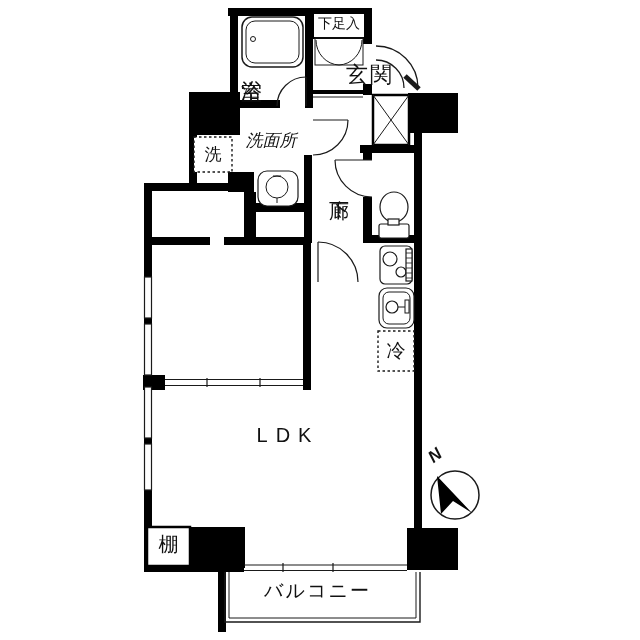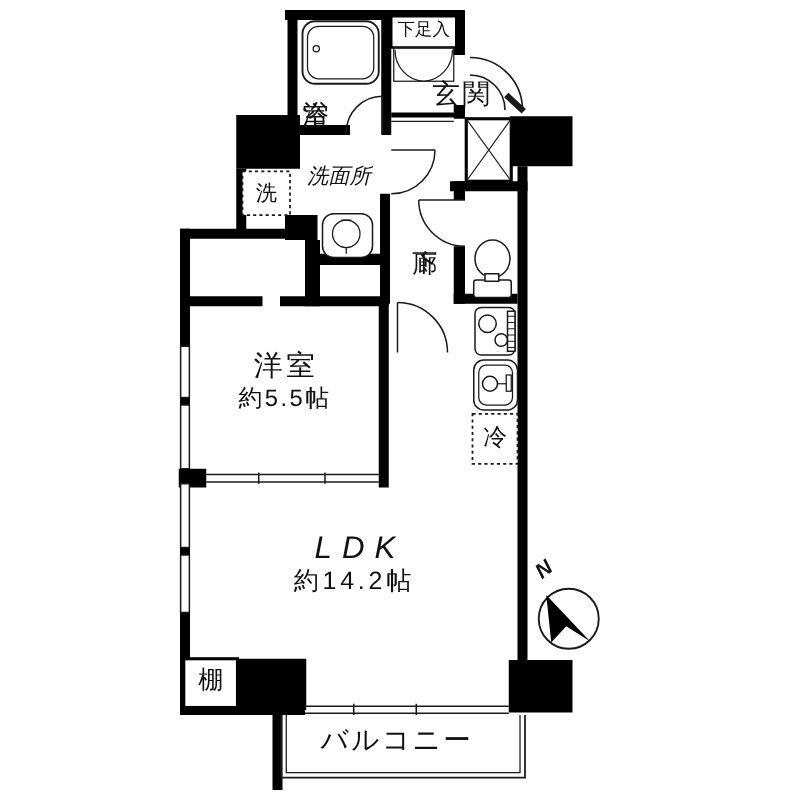--- a/index.html
+++ b/index.html
@@ -164,27 +164,24 @@
 
   <div class="lbl vert" style="left:240px;top:63px;font-size:21px;letter-spacing:1px;">浴室</div>
 
   <div class="lbl" style="left:234px;top:131px;width:74px;font-size:17px;font-style:italic;">洗面所</div>
 
   <div class="lbl" style="left:194px;top:145px;width:38px;font-size:17px;">洗</div>
 
 
   <div class="lbl vert" style="left:328px;top:184px;font-size:20px;letter-spacing:2px;">廊下</div>
 
-  <div class="lbl" style="left:174px;top:280px;width:110px;font-size:23px;letter-spacing:3px;">洋室</div>
-  <div class="lbl" style="left:167px;top:309px;width:122px;font-size:19px;letter-spacing:2px;">約5.5帖</div>
 
   <div class="lbl" style="left:378px;top:340px;width:36px;font-size:19px;">冷</div>
 
-  <div class="lbl" style="left:248px;top:424px;width:80px;font-size:25px;letter-spacing:8px;font-style:italic;">LDK</div>
-  <div class="lbl" style="left:211px;top:454px;width:145px;font-size:20px;letter-spacing:3px;">約14.2帖</div>
+  <div class="lbl" style="left:248px;top:424px;width:80px;font-size:20px;letter-spacing:8px;">LDK</div>
 
   <div class="lbl" style="left:147px;top:533px;width:43px;font-size:20px;">棚</div>
 
-  <div class="lbl" style="left:245px;top:580px;width:145px;font-size:22px;letter-spacing:2px;">バルコニー</div>
+  <div class="lbl" style="left:245px;top:580px;width:145px;font-size:19px;letter-spacing:2px;">バルコニー</div>
 
   <div class="lbl" style="left:424px;top:446px;width:22px;font-size:17px;font-weight:bold;font-style:italic;transform:rotate(-38deg);">N</div>
 
 </div>
 
 </body></html>

